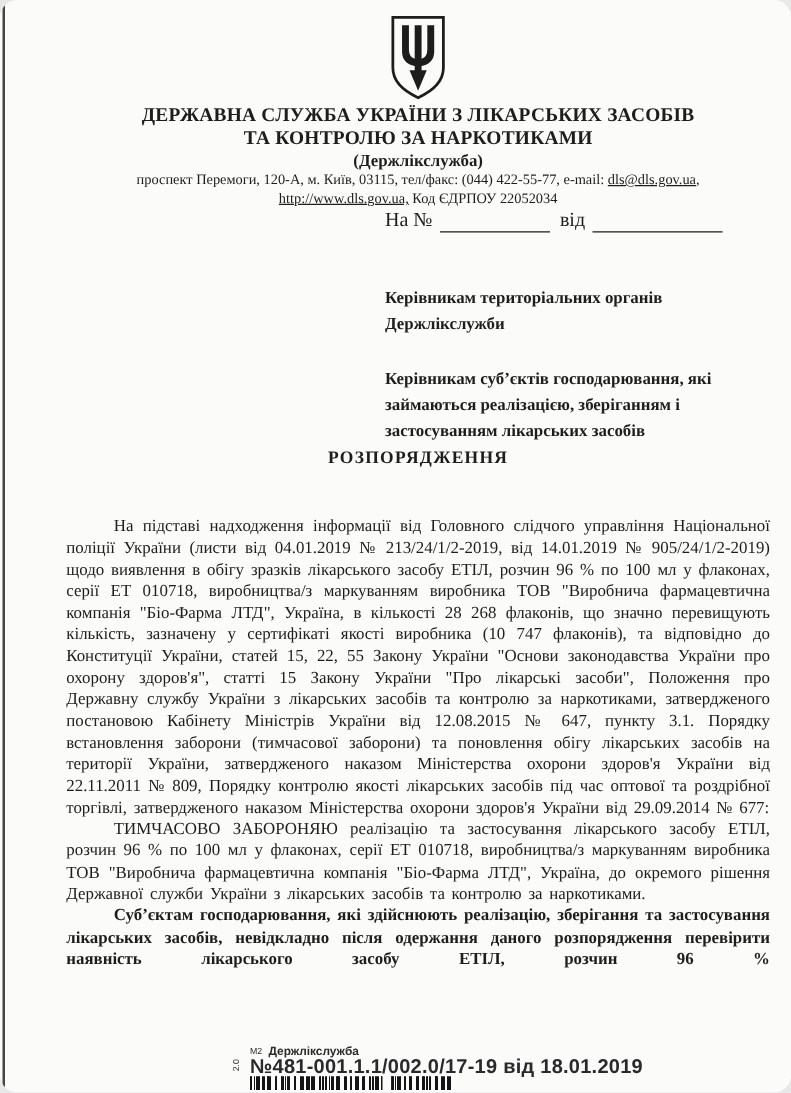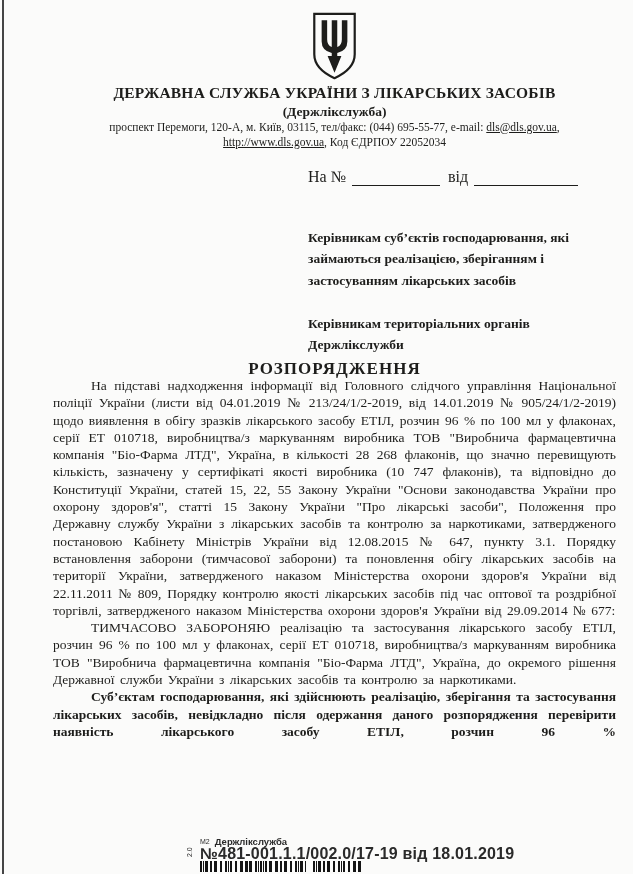--- a/index.html
+++ b/index.html
@@ -4,20 +4,21 @@
 <style>
   html,body{margin:0;padding:0;background:#e8e8e8;}
   .page{
     position:relative;
     width:633px;height:874px;
     margin:0 auto;
     background:#fbfbfa;
     font-family:"Liberation Serif","DejaVu Serif",serif;
     color:#1d1d1b;
     overflow:hidden;
+    border-radius:14px;
   }
   .scan-edge{position:absolute;left:2px;top:0;width:2px;height:874px;background:#454545;}
 
   
   .letterhead{position:absolute;top:12px;left:53px;width:563px;text-align:center;}
   .emblem{display:block;margin:0 auto 4px auto;}
   .org-name{font-weight:bold;font-size:15.5px;line-height:17.5px;letter-spacing:.2px;}
   .org-short{font-weight:bold;font-size:13.5px;line-height:15px;margin-top:2px;}
   .org-address{font-size:11.5px;line-height:13px;margin-top:2px;}
   .u{text-decoration:underline;}
@@ -28,24 +29,24 @@
   .blank-1{width:88px;margin-left:6px;margin-right:8px;}
   .blank-2{width:104px;margin-left:6px;}
 
   
   .recipients{position:absolute;top:227px;left:308px;width:318px;font-weight:bold;
               font-size:13.5px;line-height:21.3px;}
   .recipient-block{margin:0 0 22px 0;}
 
   
   .doc-title{position:absolute;top:359px;left:53px;width:563px;text-align:center;
-             font-weight:bold;font-size:17px;letter-spacing:1px;}
+             font-weight:bold;font-size:14px;letter-spacing:1px;}
 
   
-  .body-text{position:absolute;top:377px;left:53px;width:563px;}
+  .body-text{position:absolute;top:412px;left:53px;width:563px;}
   .body-text p{
     margin:0;font-size:13.5px;line-height:17.3px;
     text-align:justify;text-indent:38px;word-spacing:2px;
   }
   .body-text p.last-justified{text-align-last:justify;font-weight:bold;}
 
   
   .footer{position:absolute;top:836px;left:200px;
           font-family:"Liberation Sans","DejaVu Sans",sans-serif;color:#2a2a2a;}
   .footer-row1{font-size:9.5px;font-weight:bold;line-height:11px;}
@@ -75,32 +76,33 @@
 
 <div class="page">
   <div class="scan-edge"></div>
 
   <div class="letterhead">
     <svg class="emblem" width="47" height="68" viewBox="0 0 50 74" aria-hidden="true">
       <path d="M3 2 H47 V46 Q47 62 25 72 Q3 62 3 46 Z" fill="none" stroke="#1d1d1b" stroke-width="2.4"></path>
       <path d="M11 9 H17 V30 Q17 36.5 22 38 V9 H28 V38 Q33 36.5 33 30 V9 H39 V32 Q39 42 28 44.5 V48 H32.5 L25 66 L17.5 48 H22 V44.5 Q11 42 11 32 Z" fill="#1d1d1b"></path>
     </svg>
     <div class="org-name">ДЕРЖАВНА СЛУЖБА УКРАЇНИ З ЛІКАРСЬКИХ ЗАСОБІВ</div>
+    <div class="org-name">ТА КОНТРОЛЮ ЗА НАРКОТИКАМИ</div>
     <div class="org-short">(Держлікслужба)</div>
-    <div class="org-address"><span>проспект Перемоги, 120-А, м. Київ, 03115, тел/факс: (044) 695-55-77, e-mail: </span><span class="u">dls@dls.gov.ua</span><span>,</span></div>
+    <div class="org-address"><span>проспект Перемоги, 120-А, м. Київ, 03115, тел/факс: (044) 422-55-77, e-mail: </span><span class="u">dls@dls.gov.ua</span><span>,</span></div>
     <div class="org-address"><span class="u">http://www.dls.gov.ua,</span><span> Код ЄДРПОУ 22052034</span></div>
   </div>
 
   <div class="ref-line">
     <span>На №</span><span class="blank blank-1"></span><span>від</span><span class="blank blank-2"></span>
   </div>
 
   <div class="recipients">
+    <p class="recipient-block">Керівникам територіальних органів Держлікслужби</p>
     <p class="recipient-block">Керівникам суб’єктів господарювання, які займаються реалізацією, зберіганням і застосуванням лікарських засобів</p>
-    <p class="recipient-block">Керівникам територіальних органів Держлікслужби</p>
   </div>
 
   <div class="doc-title">РОЗПОРЯДЖЕННЯ</div>
 
   <div class="body-text">
     <p>На підставі надходження інформації від Головного слідчого управління Національної поліції України (листи від 04.01.2019 № 213/24/1/2-2019, від 14.01.2019 № 905/24/1/2-2019) щодо виявлення в обігу зразків лікарського засобу ЕТІЛ, розчин 96 % по 100 мл у флаконах, серії ЕТ 010718, виробництва/з маркуванням виробника ТОВ "Виробнича фармацевтична компанія "Біо-Фарма ЛТД", Україна, в кількості 28 268 флаконів, що значно перевищують кількість, зазначену у сертифікаті якості виробника (10 747 флаконів), та відповідно до Конституції України, статей 15, 22, 55 Закону України "Основи законодавства України про охорону здоров'я", статті 15 Закону України "Про лікарські засоби", Положення про Державну службу України з лікарських засобів та контролю за наркотиками, затвердженого постановою Кабінету Міністрів України від 12.08.2015 № 647, пункту 3.1. Порядку встановлення заборони (тимчасової заборони) та поновлення обігу лікарських засобів на території України, затвердженого наказом Міністерства охорони здоров'я України від 22.11.2011 № 809, Порядку контролю якості лікарських засобів під час оптової та роздрібної торгівлі, затвердженого наказом Міністерства охорони здоров'я України від 29.09.2014 № 677:</p>
     <p>ТИМЧАСОВО ЗАБОРОНЯЮ реалізацію та застосування лікарського засобу ЕТІЛ, розчин 96 % по 100 мл у флаконах, серії ЕТ 010718, виробництва/з маркуванням виробника ТОВ "Виробнича фармацевтична компанія "Біо-Фарма ЛТД", Україна, до окремого рішення Державної служби України з лікарських засобів та контролю за наркотиками.</p>
     <p class="last-justified">Суб’єктам господарювання, які здійснюють реалізацію, зберігання та застосування лікарських засобів, невідкладно після одержання даного розпорядження перевірити наявність лікарського засобу ЕТІЛ, розчин 96 %</p>
   </div>
 

